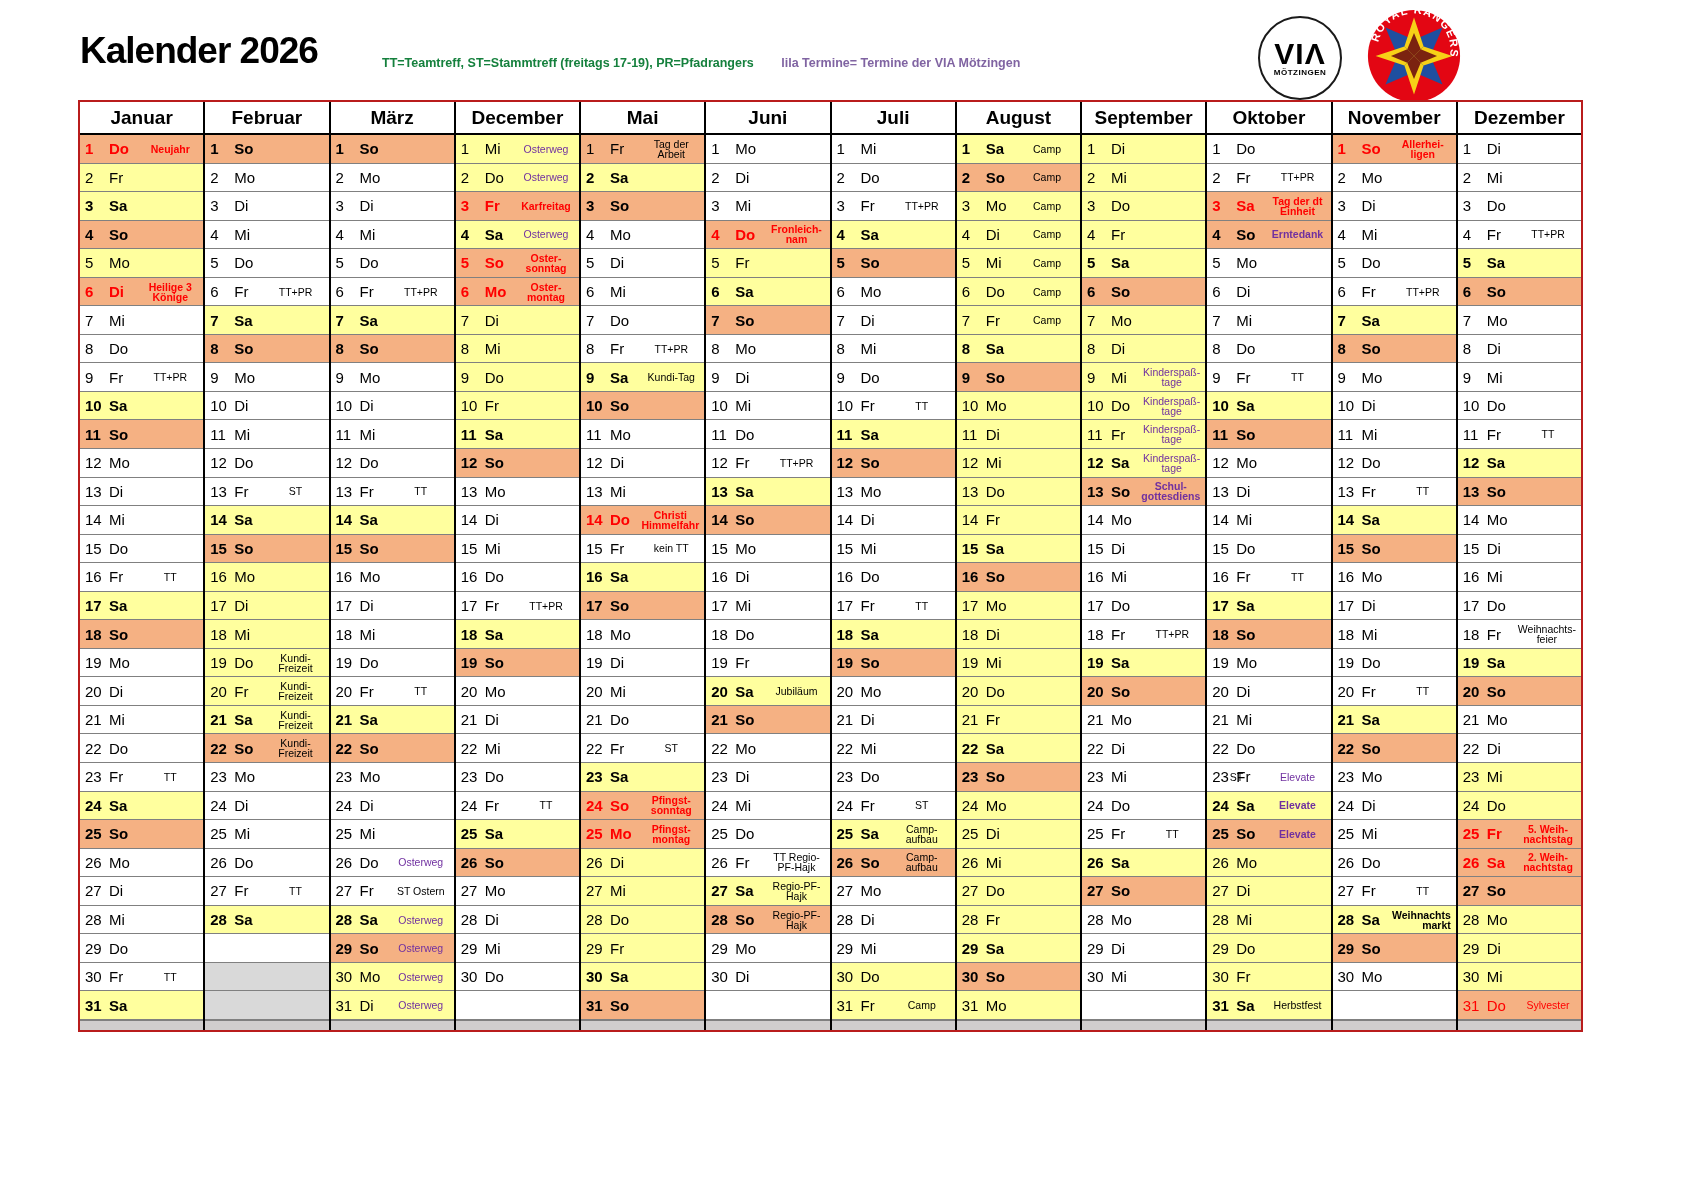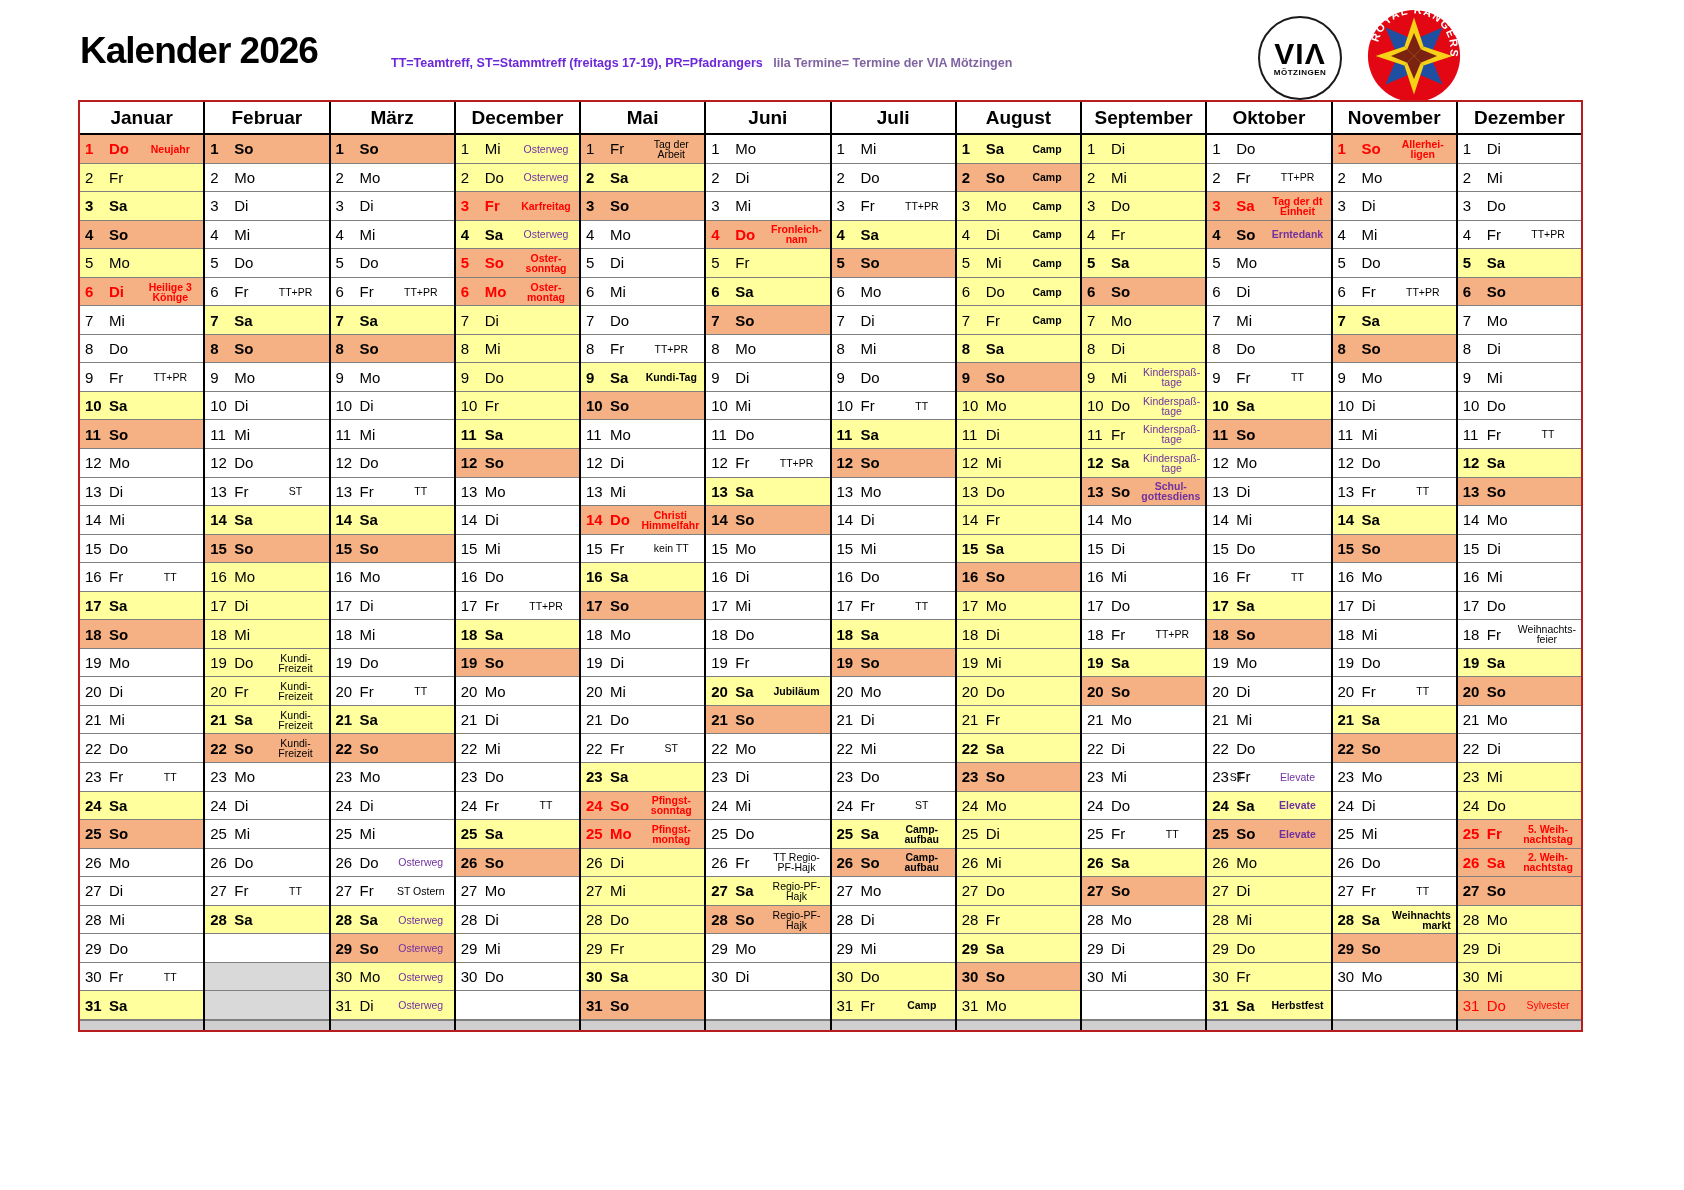--- a/index.html
+++ b/index.html
@@ -1,39 +1,39 @@
 <!DOCTYPE html>
 <html><head>
 <meta charset="utf-8">
 <style>
   html,body{margin:0;padding:0;background:#ffffff;font-family:"Liberation Sans",sans-serif;}
   #page{position:relative;width:1684px;height:1048px;background:#ffffff;overflow:hidden;}
   #title{position:absolute;left:80px;top:30px;font-size:37px;font-weight:bold;letter-spacing:-1px;color:#000;}
   #legend{position:absolute;left:382px;top:56px;font-size:12.5px;font-weight:bold;}
-  #legend .lg-orange{color:#6d28d9;margin-left:9px;}
-  #legend .lg-purple{color:#8064a2;margin-left:7px;}
+  #legend .lg-orange{color:#15803d;}
+  #legend .lg-purple{color:#8064a2;margin-left:24px;}
   #logos{position:absolute;left:1258px;top:8px;display:flex;gap:24px;align-items:center;}
   #footer{position:absolute;left:1437px;top:1107px;font-size:17px;color:#000;}
   #grid{position:absolute;left:78px;top:100px;width:1505px;height:932px;border:2px solid #b91c1c;box-sizing:border-box;display:flex;}
   .month-col{flex:1 1 0;display:flex;flex-direction:column;border-right:2px solid #000;min-width:0;}
   .month-col:last-child{border-right:none;}
   .month-header{height:31px;line-height:31px;text-align:center;font-size:19px;font-weight:bold;border-bottom:2px solid #000;background:#fff;}
   .day-cell{flex:1 1 0;position:relative;display:flex;align-items:center;border-bottom:1px solid #808080;font-size:15px;padding-left:5px;box-sizing:border-box;min-height:0;}
   .day-cell:last-child{border-bottom:none;}
   .bg-w{background:#ffffff;} .bg-y{background:#ffff9e;} .bg-o{background:#f5b183;} .bg-g{background:#d9d9d9;} .bg-e{background:#ffffff;}
   .strip{height:9px;background:#d0cece;border-top:1px solid #808080;}
   .dnum{display:inline-block;width:21px;flex:0 0 21px;}
   .dwd{display:inline-block;margin-left:3px;}
   .bold{font-weight:bold;}
   .red{color:#ff0000;}
   .ann{position:absolute;right:5px;top:50%;transform:translateY(-50%);display:flex;gap:5px;align-items:center;justify-content:flex-end;}
   .an{font-size:10.5px;line-height:10px;text-align:center;min-width:56px;white-space:nowrap;}
   .an div{display:block;}
   .an-k{color:#000;font-weight:normal;}
-  .an-kb{color:#000;font-weight:bold;}
+  .an-kb{color:#000;font-weight:normal;}
   .an-kbi{color:#000;font-weight:bold;text-align:right;}
   .an-r{color:#ff0000;font-weight:normal;margin-left:34px;}
   .an-rb{color:#ff0000;font-weight:bold;}
   .an-p{color:#7030a0;font-weight:normal;}
   .an-pb{color:#7030a0;font-weight:bold;}
   .logo-via{width:84px;height:84px;border-radius:50%;border:2px solid #1a1a1a;background:#fff;display:flex;flex-direction:column;align-items:center;justify-content:center;box-sizing:border-box;}
   .logo-via .via-main{font-size:30px;font-weight:bold;letter-spacing:1px;line-height:28px;}
   .logo-via .via-sub{font-size:8px;font-weight:bold;letter-spacing:0.5px;}
 </style>
 </head>

